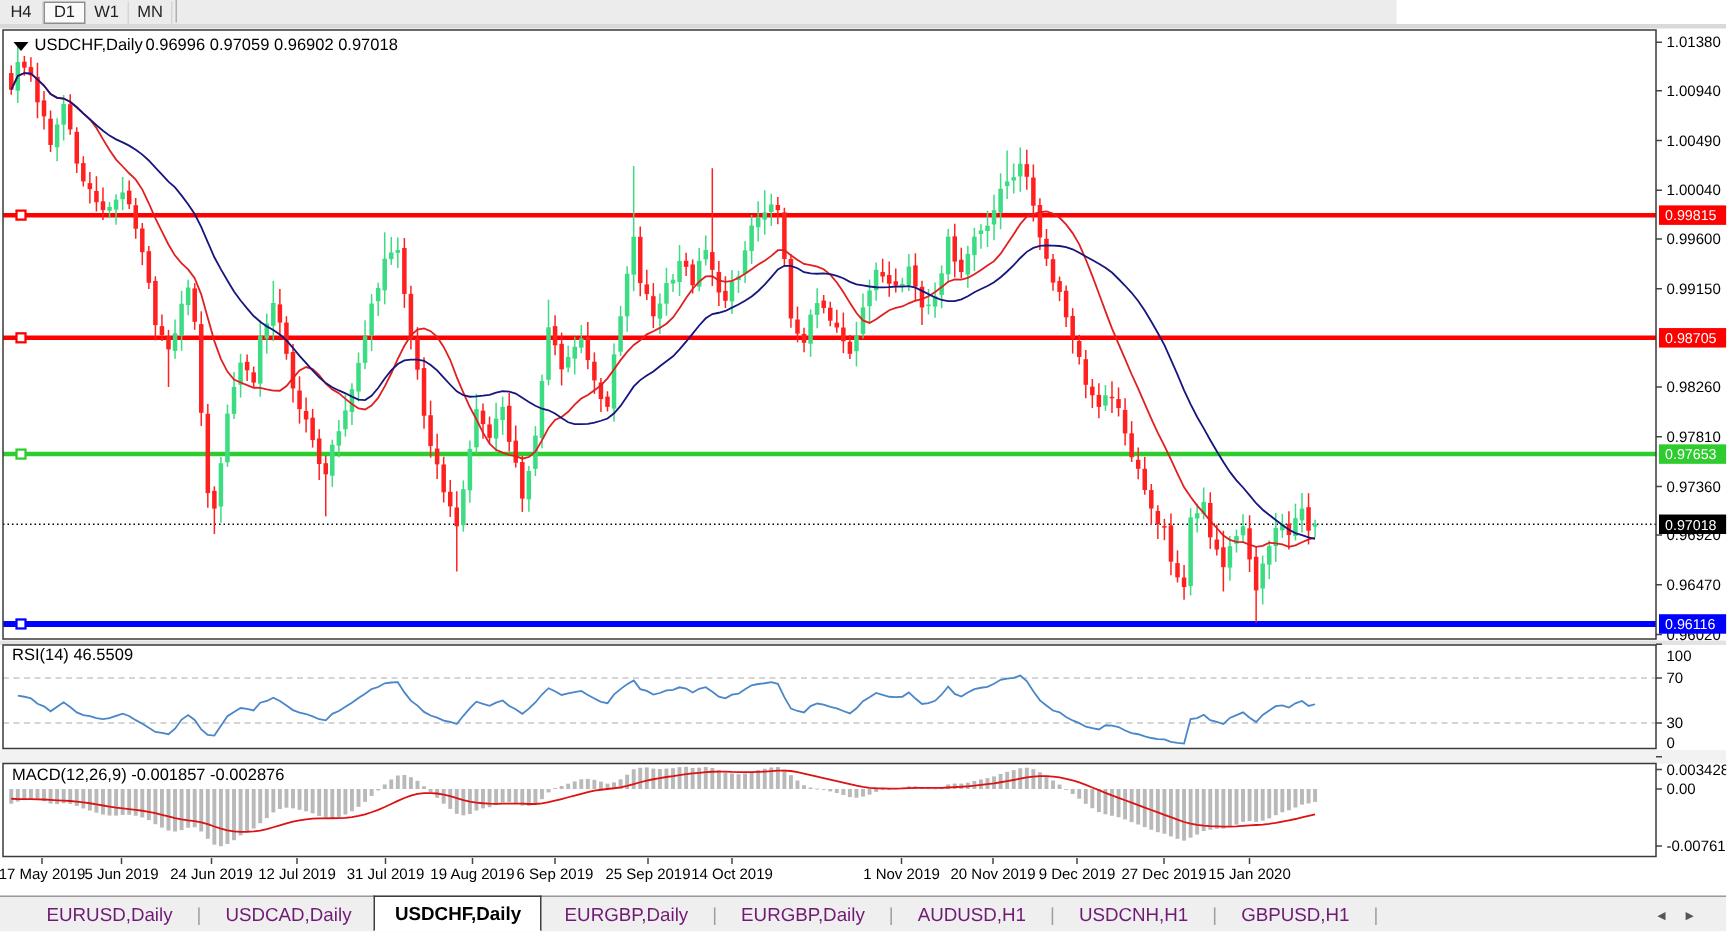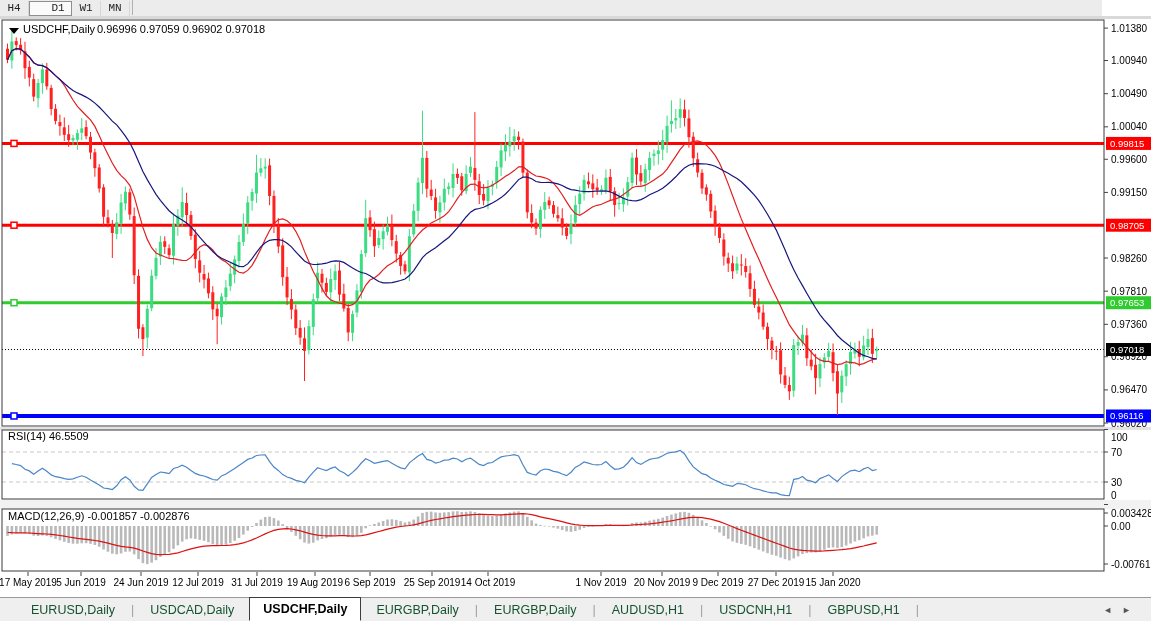--- a/index.html
+++ b/index.html
@@ -1,35 +1,35 @@
 <!DOCTYPE html>
 <html><head>
 <meta charset="utf-8">
 <style>
   html,body{margin:0;padding:0;background:#fff;}
   .app{position:relative;width:1151px;height:621px;background:#fff;overflow:hidden;
        font-family:"Liberation Sans",sans-serif;-webkit-font-smoothing:none;}
   
-  .toolbar{position:absolute;left:0;top:0;width:1102px;height:16px;background:#ececec;
-           border-bottom:1px solid #b5b5b5;display:flex;align-items:stretch;font-family:Liberation Mono, monospace;}
+  .toolbar{position:absolute;left:0;top:0;width:931px;height:16px;background:#ececec;
+           border-bottom:1px solid #b5b5b5;display:flex;align-items:stretch;}
   .tfbtn{width:28px;height:15px;font-size:11px;line-height:15px;text-align:center;color:#222;
          border-right:1px solid #d6d6d6;cursor:default;user-select:none;}
-  .tfbtn.active{background:#fafafa;border:1px solid #8e8e8e;height:13px;line-height:13px;width:26px;padding-left:15px;}
+  .tfbtn.active{background:#fafafa;border:1px solid #8e8e8e;height:13px;line-height:13px;width:26px;}
   .tb-endsep{width:1px;background:#b0b0b0;margin-left:2px;height:15px;}
   
   .chartwrap{position:absolute;left:0;top:16px;width:1151px;height:581px;}
   svg text{font-family:"Liberation Sans",sans-serif;}
   .ax{font-size:10px;fill:#000;}
   .ttl{font-size:11px;fill:#000;}
   .badge-t{font-size:9.5px;fill:#fff;}
   
   .tabbar{position:absolute;left:0;top:597px;width:1151px;height:24px;background:#efefef;
           border-top:1px solid #9a9a9a;display:flex;align-items:center;font-size:12.5px;}
   .tab-lead{width:16px;flex:0 0 auto;}
-  .tab{padding:2px 15px;color:#14532d;white-space:nowrap;cursor:default;user-select:none;}
+  .tab{padding:2px 15px;color:#701a75;white-space:nowrap;cursor:default;user-select:none;}
   .tab.active{background:#ffffff;border:1px solid #3c3c3c;border-bottom:1px solid #fff;
               font-weight:bold;color:#000;padding:2px 13px;margin-top:-2px;height:18px;line-height:18px;}
   .tabsep{color:#9f9f9f;padding:0 1px;}
   .tab-arrows{margin-left:auto;margin-right:10px;color:#555;font-size:9px;letter-spacing:10px;flex:0 0 auto;}
 </style>
 </head>
 <body>
 
 <div class="app">
 

